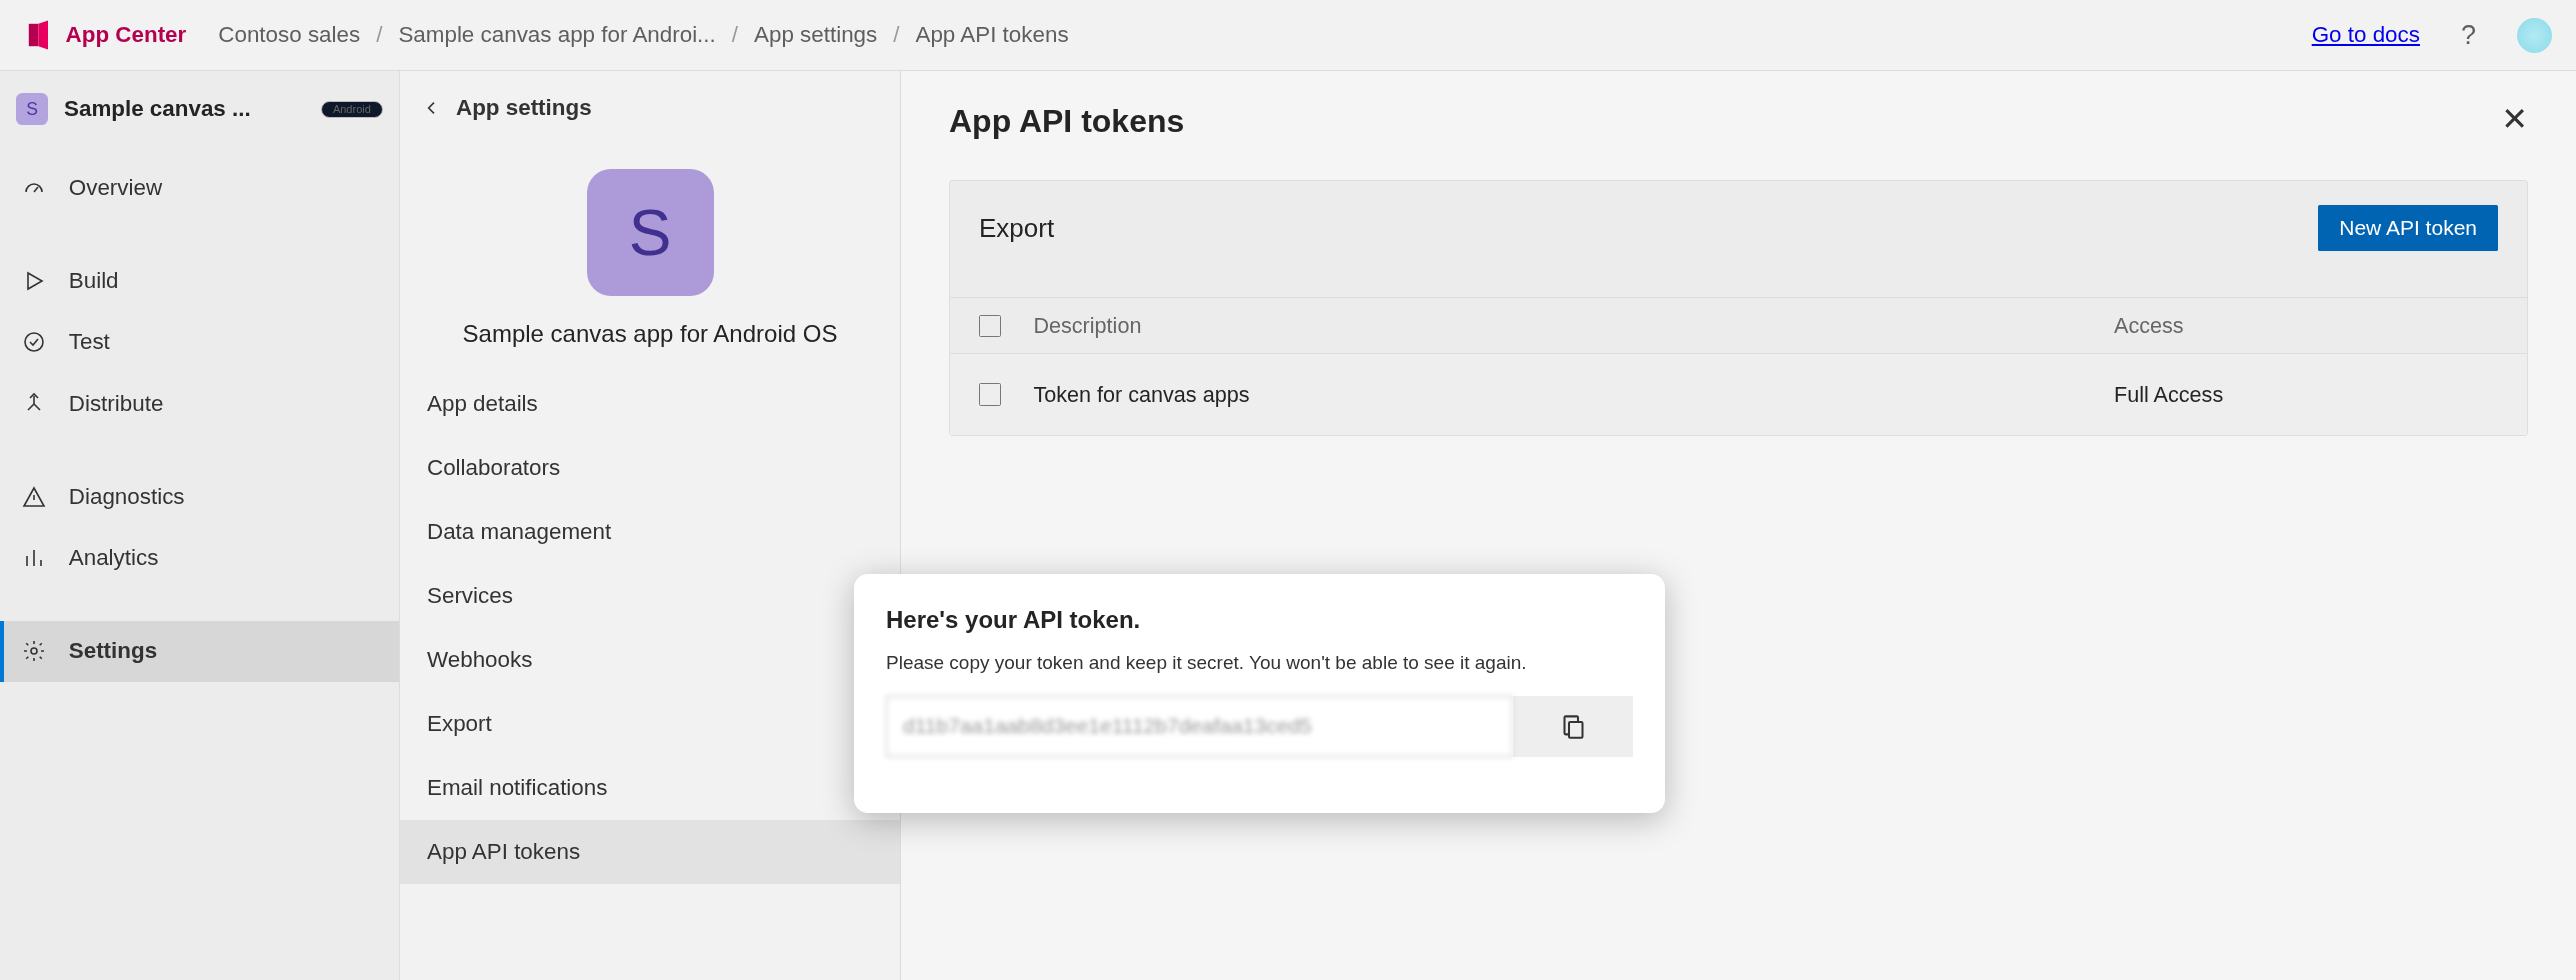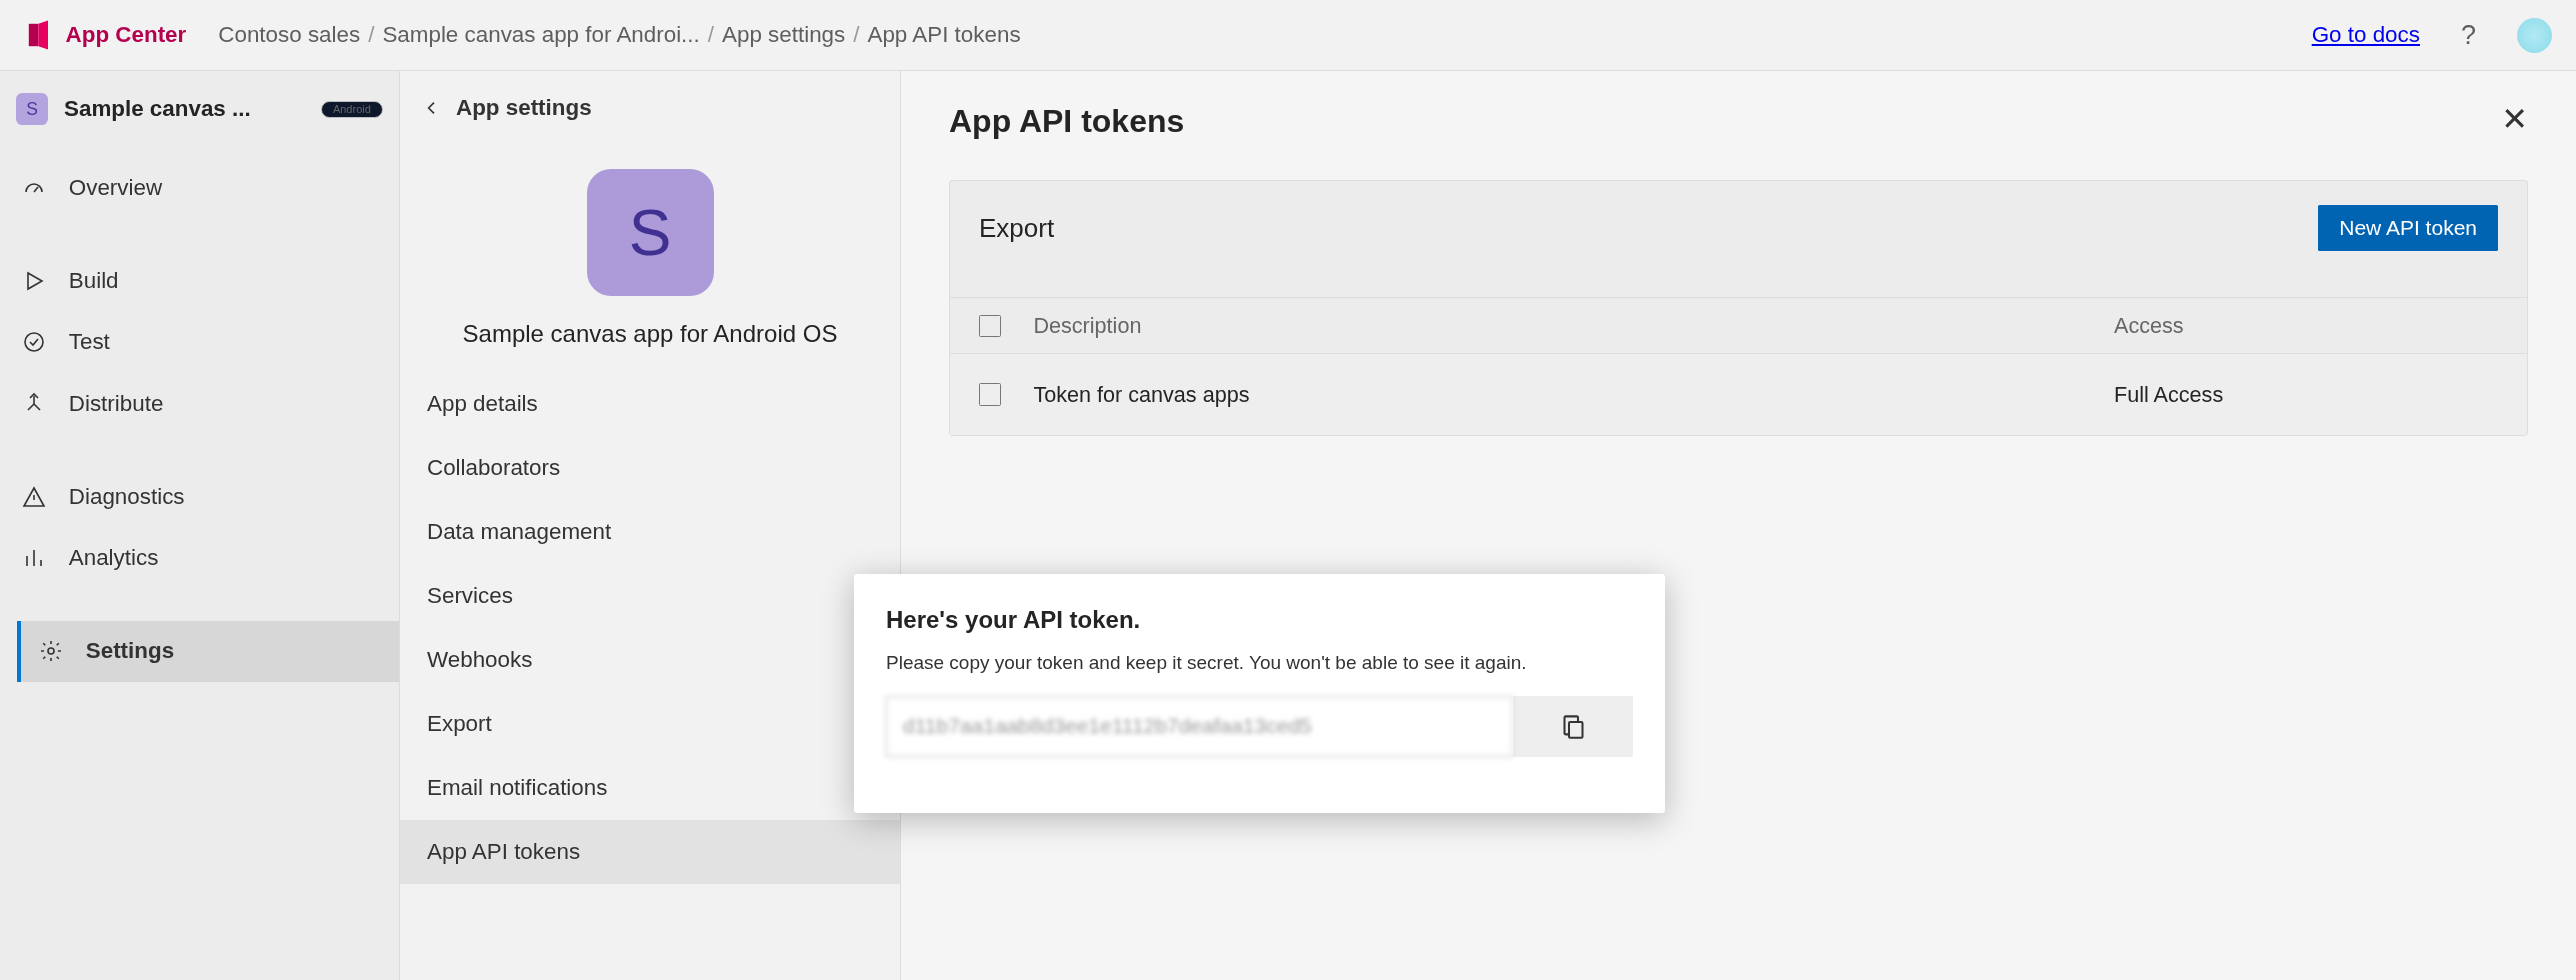--- a/index.html
+++ b/index.html
@@ -3,41 +3,41 @@
 <meta charset="utf-8">
 <style>
   * { box-sizing: border-box; margin: 0; padding: 0; font-family: "Segoe UI", -apple-system, BlinkMacSystemFont, sans-serif; }
   body { background: #f2f2f2; color: #333; overflow: hidden; width: 2576px; height: 980px; position: relative; transform-origin: top left; }
 
   
   .topbar { display: flex; align-items: center; justify-content: space-between; height: 71px; padding: 0 24px; border-bottom: 0.8px solid #dcdcdc; background: #f2f2f2; }
   .topbar-left { display: flex; align-items: center; font-size: 22.4px; }
   .brand { display: flex; align-items: center; gap: 9.6px; color: #b4004e; font-weight: 600; margin-right: 32px; }
   .brand-logo { width: 32px; height: 32px; }
-  .crumbs { display: flex; gap: 8px; color: #5e5e5e; }
+  .crumbs { display: flex; gap: 16px; color: #5e5e5e; }
   .crumbs span, .crumbs a { color: #5e5e5e; text-decoration: none; }
   .crumbs .sep { color: #999; }
   .topbar-right { display: flex; align-items: center; gap: 41px; font-size: 22.4px; color: #5e5e5e; }
   .help-icon { font-size: 27px; color: #5e5e5e; }
   .avatar { width: 35px; height: 35px; border-radius: 50%; background: radial-gradient(circle at 50% 50%, #b2e9f4, #8bdbe9); }
 
   
   .shell { display: flex; height: calc(100% - 71px); }
   .nav1 { width: 400px; border-right: 0.8px solid #dcdcdc; background: #ececec; padding-top: 8px; }
   .nav2 { width: 501px; border-right: 0.8px solid #dcdcdc; background: #f2f2f2; }
   .main { flex: 1; background: #f5f5f5; position: relative; padding: 32px 48px; }
 
   
   .app-head { display: flex; align-items: center; gap: 16px; padding: 14.4px 16px 32px 16px; }
   .app-icon-small { width: 32px; height: 32px; border-radius: 6.4px; background: #b3a4e0; display: flex; align-items: center; justify-content: center; color: #4b3a9e; font-size: 17.6px; font-weight: 400; }
   .app-head-title { font-weight: 600; font-size: 22.4px; color: #242424; flex:1; white-space: nowrap; overflow: hidden; text-overflow: ellipsis; }
   .app-head-badge { border: 0.8px solid #bfbfbf; border-radius: 16px; padding: 1.6px 11.2px; font-size: 11px; color: #666; background: #0f172a; }
   .nav1-item { display: flex; align-items: center; gap: 22.4px; padding: 17.6px 22.4px; font-size: 22.4px; color: #333; cursor: pointer; }
   .nav1-group-gap { height: 32px; }
-  .nav1-item.active { background: #d7d7d7; font-weight: 600; position: relative; margin-left: 17px; }
+  .nav1-item.active { background: #d7d7d7; font-weight: 600; position: relative; }
   .nav1-item.active::before { content: ""; position: absolute; left: 0; top: 0; bottom: 0; width: 4px; background: #0078d4; }
   .nav1-icon { width: 24px; height: 24px; display:flex; align-items:center; justify-content:center; }
   .nav1-icon svg { stroke: #333; fill: none; stroke-width: 1.6; }
 
   
   .nav2-head { display:flex; align-items:center; gap:16px; padding: 24px 24px 16px 24px; font-size: 22.4px; color: #333; font-weight:600; cursor:pointer; }
   .nav2-head svg { width: 16px; height: 16px; stroke:#333; fill:none; stroke-width:2.4; }
   .app-card { text-align: center; padding: 32px 16px 24px; }
   .app-icon-big { width: 127px; height: 127px; border-radius: 24px; background: #ac9ad9; display:flex; align-items:center; justify-content:center; margin: 0 auto 24px; }
   .app-icon-big span { font-size: 64px; color: #403090; }
@@ -56,21 +56,21 @@
   .tokens-table { width:100%; }
   .tokens-table .thead, .tokens-table .trow { display:flex; align-items:center; padding: 14.4px 29px; border-top: 0.8px solid #ddd; font-size: 21.6px; }
   .checkbox-outline { width: 22.4px; height: 22.4px; border: 1.6px solid #777; border-radius: 1.6px; margin-right: 32px; }
   .col-desc { flex: 1; }
   .col-access { width: 384px; }
   .thead { color: #666; margin-top: 22px; }
   .trow { color: #242424; background: #eee; }
   .trow .col-desc, .trow .col-access { padding: 13px 0; }
 
   
-  .modal { position: absolute; width: 811px; background: #fff; border-radius: 3px; box-shadow: 0 6.4px 32px rgba(0,0,0,0.25); padding: 32px 32px 32px 32px; left: 854px; top: 574px; }
+  .modal { position: absolute; width: 811px; background: #fff; border-radius: 14px; box-shadow: 0 6.4px 32px rgba(0,0,0,0.25); padding: 32px 32px 32px 32px; left: 854px; top: 574px; }
   .modal h3 { font-size: 24px; font-weight: 600; margin-bottom: 17.6px; color: #242424; }
   .modal p { font-size: 19px; color: #333; margin-bottom: 22.4px; }
   .token-row { display:flex; gap:0; margin-bottom: 24px; }
   .token-input { flex:1; border: 0.8px solid #bbb; background:#fff; height: 61px; padding: 0 16px; font-size: 21px; color: #999; filter: blur(2.4px); }
   .copy-btn { width: 120px; height: 61px; display:flex; align-items:center; justify-content:center; border: none; background:#eee; cursor:pointer; }
   .copy-btn svg { width: 27px; height: 27px; stroke:#333; fill:none; stroke-width:1.8; }
   .modal-actions { display:flex; justify-content:flex-end; }
   .btn-close { background:#0078d4; color:#fff; border:none; padding: 14.4px 32px; font-size: 22.4px; border-radius: 1.6px; cursor:pointer; }
 </style>
 </head>

